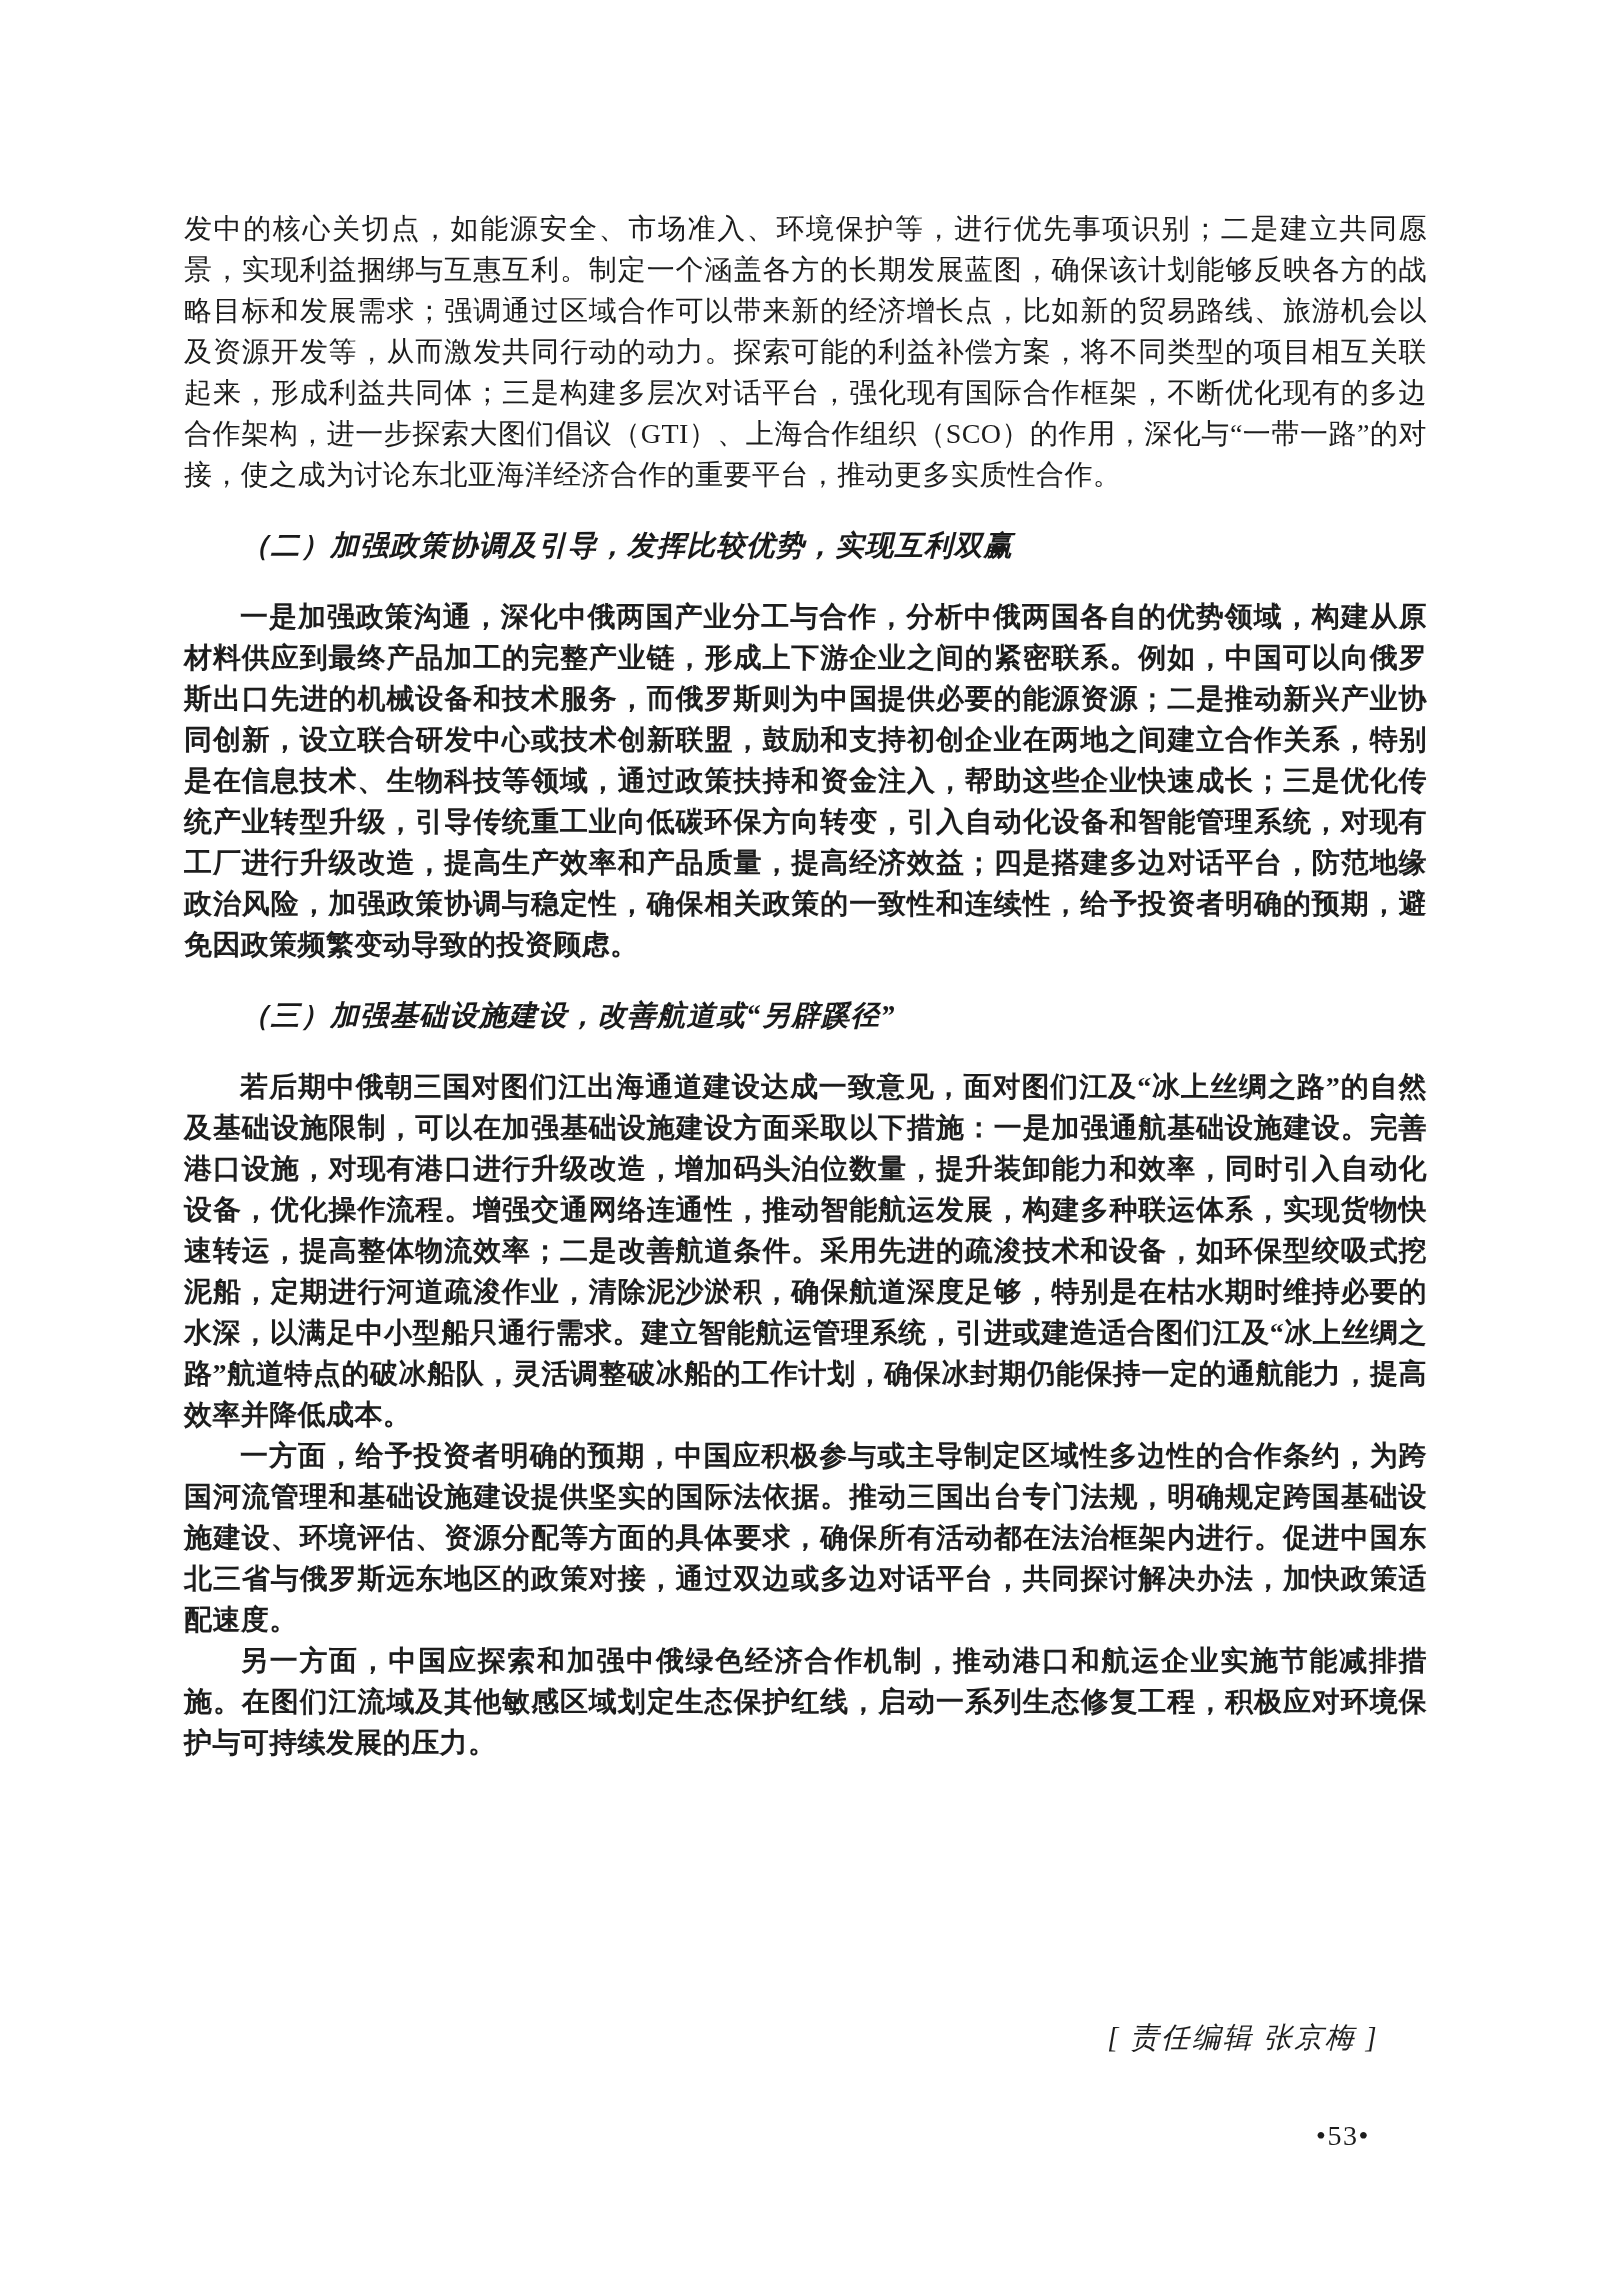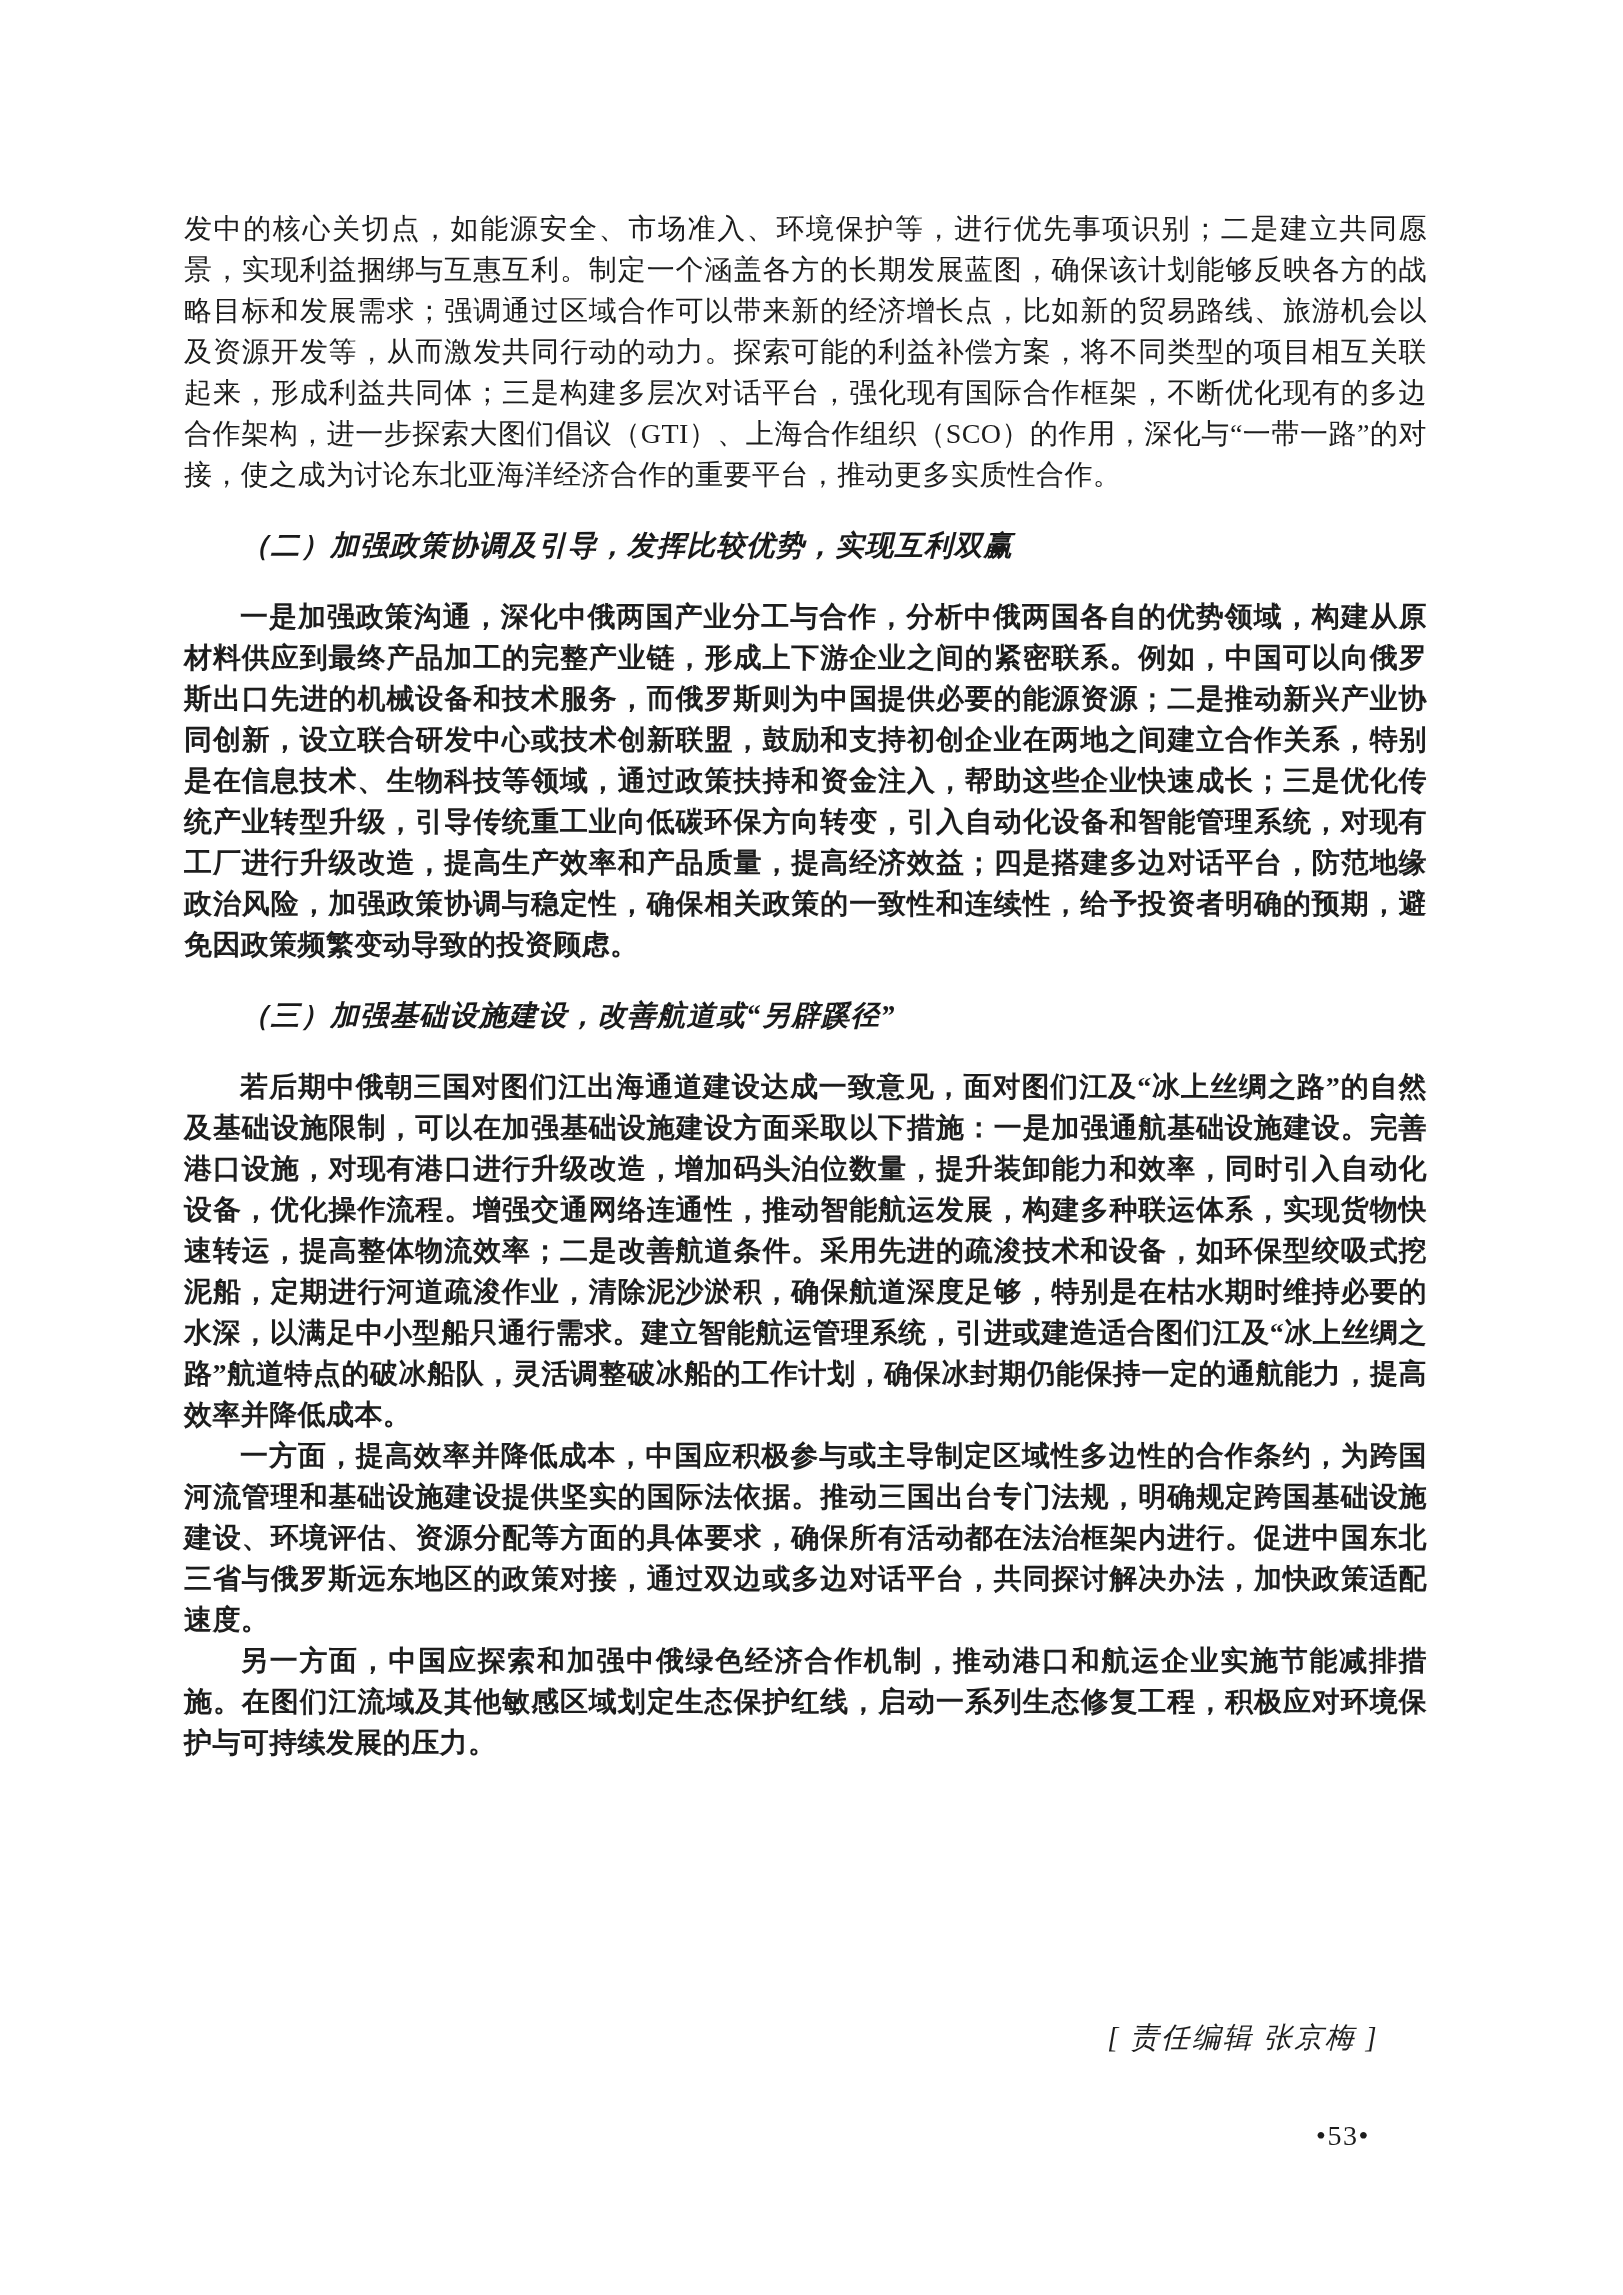--- a/index.html
+++ b/index.html
@@ -75,19 +75,19 @@
 </head>
 <body>
 
 <div class="page">
   <article class="article" id="article-body">
       <p class="body-paragraph">发中的核心关切点，如能源安全、市场准入、环境保护等，进行优先事项识别；二是建立共同愿景，实现利益捆绑与互惠互利。制定一个涵盖各方的长期发展蓝图，确保该计划能够反映各方的战略目标和发展需求；强调通过区域合作可以带来新的经济增长点，比如新的贸易路线、旅游机会以及资源开发等，从而激发共同行动的动力。探索可能的利益补偿方案，将不同类型的项目相互关联起来，形成利益共同体；三是构建多层次对话平台，强化现有国际合作框架，不断优化现有的多边合作架构，进一步探索大图们倡议（GTI）、上海合作组织（SCO）的作用，深化与“一带一路”的对接，使之成为讨论东北亚海洋经济合作的重要平台，推动更多实质性合作。</p>
       <h3 class="section-heading">（二）加强政策协调及引导，发挥比较优势，实现互利双赢</h3>
       <p class="body-paragraph indent">一是加强政策沟通，深化中俄两国产业分工与合作，分析中俄两国各自的优势领域，构建从原材料供应到最终产品加工的完整产业链，形成上下游企业之间的紧密联系。例如，中国可以向俄罗斯出口先进的机械设备和技术服务，而俄罗斯则为中国提供必要的能源资源；二是推动新兴产业协同创新，设立联合研发中心或技术创新联盟，鼓励和支持初创企业在两地之间建立合作关系，特别是在信息技术、生物科技等领域，通过政策扶持和资金注入，帮助这些企业快速成长；三是优化传统产业转型升级，引导传统重工业向低碳环保方向转变，引入自动化设备和智能管理系统，对现有工厂进行升级改造，提高生产效率和产品质量，提高经济效益；四是搭建多边对话平台，防范地缘政治风险，加强政策协调与稳定性，确保相关政策的一致性和连续性，给予投资者明确的预期，避免因政策频繁变动导致的投资顾虑。</p>
       <h3 class="section-heading">（三）加强基础设施建设，改善航道或“另辟蹊径”</h3>
       <p class="body-paragraph indent">若后期中俄朝三国对图们江出海通道建设达成一致意见，面对图们江及“冰上丝绸之路”的自然及基础设施限制，可以在加强基础设施建设方面采取以下措施：一是加强通航基础设施建设。完善港口设施，对现有港口进行升级改造，增加码头泊位数量，提升装卸能力和效率，同时引入自动化设备，优化操作流程。增强交通网络连通性，推动智能航运发展，构建多种联运体系，实现货物快速转运，提高整体物流效率；二是改善航道条件。采用先进的疏浚技术和设备，如环保型绞吸式挖泥船，定期进行河道疏浚作业，清除泥沙淤积，确保航道深度足够，特别是在枯水期时维持必要的水深，以满足中小型船只通行需求。建立智能航运管理系统，引进或建造适合图们江及“冰上丝绸之路”航道特点的破冰船队，灵活调整破冰船的工作计划，确保冰封期仍能保持一定的通航能力，提高效率并降低成本。</p>
-      <p class="body-paragraph indent">一方面，提高效率并降低成本，中国应积极参与或主导制定区域性多边性的合作条约，为跨国河流管理和基础设施建设提供坚实的国际法依据。推动三国出台专门法规，明确规定跨国基础设施建设、环境评估、资源分配等方面的具体要求，确保所有活动都在法治框架内进行。促进中国东北三省与俄罗斯远东地区的政策对接，通过双边或多边对话平台，共同探讨解决办法，加快政策适配速度。</p>
+      <p class="body-paragraph indent">一方面，给予投资者明确的预期，中国应积极参与或主导制定区域性多边性的合作条约，为跨国河流管理和基础设施建设提供坚实的国际法依据。推动三国出台专门法规，明确规定跨国基础设施建设、环境评估、资源分配等方面的具体要求，确保所有活动都在法治框架内进行。促进中国东北三省与俄罗斯远东地区的政策对接，通过双边或多边对话平台，共同探讨解决办法，加快政策适配速度。</p>
       <p class="body-paragraph indent">另一方面，中国应探索和加强中俄绿色经济合作机制，推动港口和航运企业实施节能减排措施。在图们江流域及其他敏感区域划定生态保护红线，启动一系列生态修复工程，积极应对环境保护与可持续发展的压力。</p>
     </article>
   <div class="editor-note">[ 责任编辑 张京梅 ]</div>
   <div class="page-number">•53•</div>
 </div>
 
 
 </body></html>

